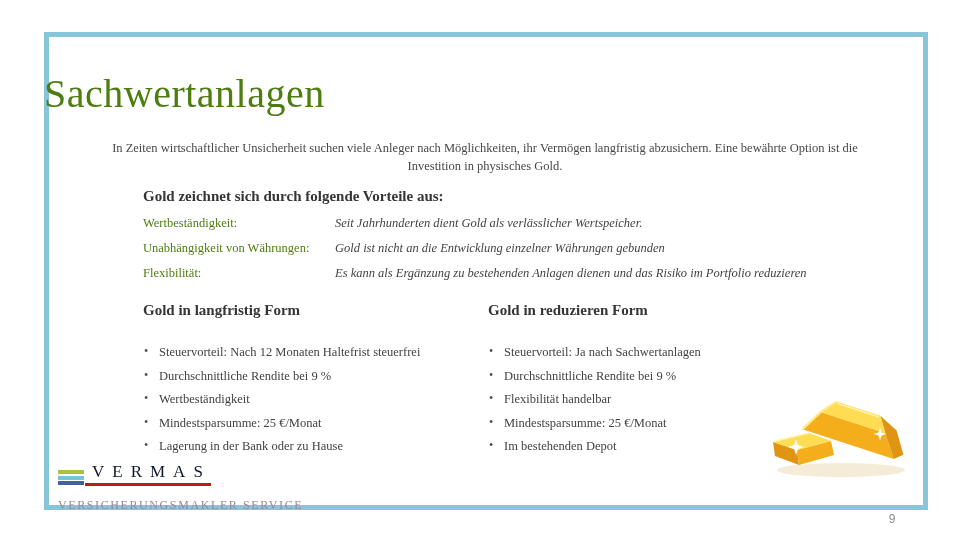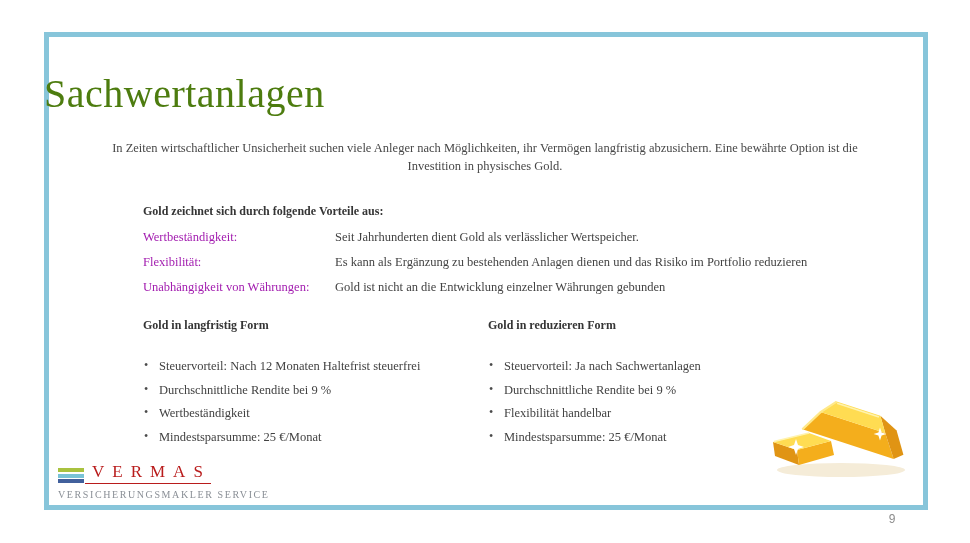--- a/index.html
+++ b/index.html
@@ -17,25 +17,25 @@
     letter-spacing:0.5px;
   }
 
   .intro {
     position:absolute; top:139px; left:50%; transform:translateX(-50%);
     width:752px; text-align:center;
     font-size:12.5px; line-height:1.45; color:#474747;
   }
 
   .advantages { position:absolute; left:143px; top:188px; width:760px; font-size:12.5px; }
-  .section-heading { font-size:12px; font-weight:700; color:#353535;margin-top:16px; }
+  .section-heading { font-size:15px; font-weight:700; color:#353535; }
   .advantages .section-heading { margin-bottom:11px; }
   .adv-row { display:flex; margin-top:10px; line-height:15px; white-space:nowrap; }
-  .adv-label { width:192px; flex:0 0 192px; color:#a21caf; }
-  .adv-text { color:#424242; }
+  .adv-label { width:192px; flex:0 0 192px; color:#4d7c0f; }
+  .adv-text { color:#424242;font-style:italic; }
 
   .col { position:absolute; top:302px; width:340px; font-size:12.5px; }
   .col-left  { left:143px; }
   .col-right { left:488px; }
   .col ul { list-style:none; margin-top:26px; }
   .col li {
     position:relative; padding-left:16px; margin-bottom:8.5px;
     line-height:15px; color:#424242;
   }
   .col li::before {
@@ -44,25 +44,25 @@
   }
 
   .gold-bars { position:absolute; left:761px; top:390px; }
 
   .logo { position:absolute; left:58px; top:463px; }
   .logo-row { display:flex; align-items:flex-end; }
   .logo-stripes { display:flex; flex-direction:column; margin-bottom:1px; }
   .stripe { width:26px; height:4px; margin-bottom:1.5px; }
   .logo-word {
     font-size:17px; letter-spacing:8px; line-height:1;
-    color:#b91c1c; border-bottom:1px solid #b91c1c;
+    color:#0f172a; border-bottom:3px solid #b91c1c;
     padding:0 0 3px 7px; margin-left:1px;
   }
   .logo-tagline {
-    margin-top:5px; font-size:10px; letter-spacing:1.6px; color:#8a8f96;
+    margin-top:12px; font-size:12px; letter-spacing:1.6px; color:#8a8f96;
   }
 
   .page-number {
     position:absolute; left:860px; top:512px; width:64px; text-align:center;
     font-family:"Liberation Sans", sans-serif; font-size:12px; color:#8c8c8c;
   }
 </style>
 </head>
 <body>
 
@@ -72,46 +72,48 @@
 
 <p class="intro">In Zeiten wirtschaftlicher Unsicherheit suchen viele Anleger nach Möglichkeiten, ihr Vermögen langfristig abzusichern. Eine bewährte Option ist die Investition in physisches Gold.</p>
 
 <div class="advantages">
   <div class="section-heading">Gold zeichnet sich durch folgende Vorteile aus:</div>
   <div class="adv-row">
     <span class="adv-label">Wertbeständigkeit:</span>
     <span class="adv-text">Seit Jahrhunderten dient Gold als verlässlicher Wertspeicher.</span>
   </div>
   <div class="adv-row">
+    <span class="adv-label">Unabhängigkeit von Währungen:</span>
+    <span class="adv-text">Gold ist nicht an die Entwicklung einzelner Währungen gebunden</span>
+  </div>
+  <div class="adv-row">
     <span class="adv-label">Flexibilität:</span>
     <span class="adv-text">Es kann als Ergänzung zu bestehenden Anlagen dienen und das Risiko im Portfolio reduzieren</span>
-  </div>
-  <div class="adv-row">
-    <span class="adv-label">Unabhängigkeit von Währungen:</span>
-    <span class="adv-text">Gold ist nicht an die Entwicklung einzelner Währungen gebunden</span>
   </div>
 </div>
 
 <div class="col col-left">
   <div class="section-heading">Gold in langfristig Form</div>
   <ul>
     <li>Steuervorteil: Nach 12 Monaten Haltefrist steuerfrei</li>
     <li>Durchschnittliche Rendite bei 9 %</li>
     <li>Wertbeständigkeit</li>
     <li>Mindestsparsumme: 25 €/Monat</li>
+    <li>Lagerung in der Bank oder zu Hause</li>
   </ul>
 </div>
 
 <div class="col col-right">
   <div class="section-heading">Gold in reduzieren Form</div>
   <ul>
     <li>Steuervorteil: Ja nach Sachwertanlagen</li>
     <li>Durchschnittliche Rendite bei 9 %</li>
     <li>Flexibilität handelbar</li>
     <li>Mindestsparsumme: 25 €/Monat</li>
+    <li>Im bestehenden Depot</li>
   </ul>
 </div>
 
 <svg class="gold-bars" width="160" height="90" viewBox="0 0 160 90" xmlns="http://www.w3.org/2000/svg">
   <ellipse cx="80" cy="80" rx="64" ry="7" fill="#f5ecd8"></ellipse>
 
   <g transform="translate(90,32) rotate(18)">
     <polygon points="-44,22 -32,0 36,0 52,22" fill="#f4ae1c"></polygon>
     <polygon points="36,0 52,22 60,15 46,-6 26,-15" fill="#e09414"></polygon>
     <polygon points="-32,0 -20,-15 26,-15 36,0" fill="#ffdc52"></polygon>

